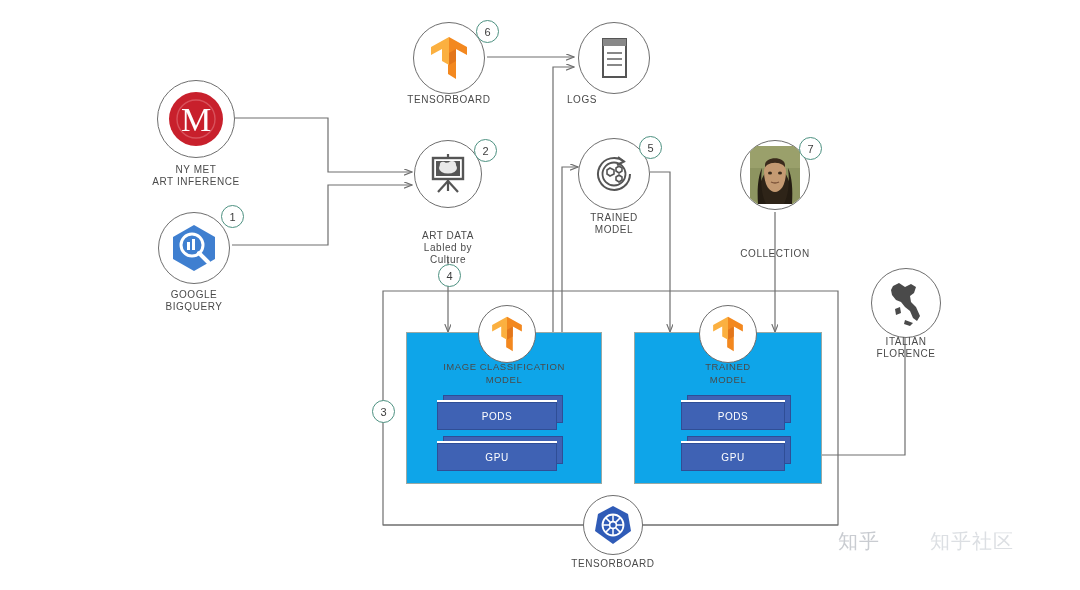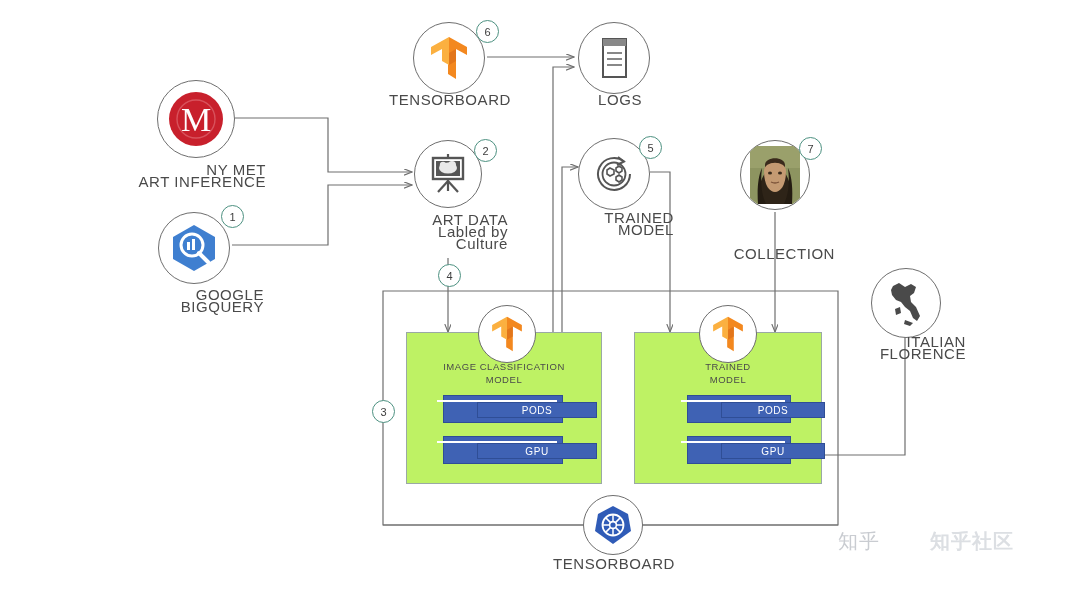--- a/index.html
+++ b/index.html
@@ -4,41 +4,41 @@
 <style>
   html,body{margin:0;padding:0;background:#ffffff;}
   body{width:1080px;height:590px;position:relative;overflow:hidden;
        font-family:"Liberation Sans","DejaVu Sans",sans-serif;}
   #stage{position:absolute;left:0;top:0;width:1080px;height:590px;}
   svg.layer{position:absolute;left:0;top:0;width:1080px;height:590px;}
   .node{position:absolute;}
   .circ{position:absolute;border-radius:50%;background:#fff;
         border:1.4px solid #6e6e6e;box-sizing:border-box;
         display:flex;align-items:center;justify-content:center;}
-  .lbl{position:absolute;text-align:right;color:#4a4a4a;
-       font-size:15px;letter-spacing:.55px;line-height:12px;
+  .lbl{position:absolute;text-align:center;color:#4a4a4a;
+       font-size:10px;letter-spacing:.55px;line-height:12px;
        white-space:pre-line;}
   .badge{position:absolute;width:21px;height:21px;border-radius:50%;
          border:1.3px solid #4d9181;background:#fff;color:#3d3d3d;
          font-size:11px;display:flex;align-items:center;justify-content:center;}
-  .panel{position:absolute;background:#bef264;border:1.2px solid #9aa9a4;
+  .panel{position:absolute;background:#0ea5e9;border:1.2px solid #9aa9a4;
          box-sizing:border-box;}
   .panel-title{position:absolute;width:100%;text-align:center;color:#4a4a4a;
                font-size:9.5px;letter-spacing:.55px;line-height:12.5px;white-space:pre-line;}
   .stackbox{position:absolute;}
   .sb-back{position:absolute;left:6px;top:0;width:100%;height:28px;
            background:#3f62b4;border:1px solid #2f4e96;box-sizing:border-box;}
-  .sb-front{position:absolute;left:0;top:7px;width:100%;height:16px;
+  .sb-front{position:absolute;left:0;top:7px;width:100%;height:28px;
             background:#3f62b4;border:1px solid #2f4e96;box-sizing:border-box;
             color:#fff;font-size:10px;letter-spacing:.6px;
-            display:flex;align-items:center;justify-content:center;margin-left:40px;}
+            display:flex;align-items:center;justify-content:center;}
   .sb-gap{position:absolute;left:0;top:5px;width:100%;height:2px;background:#fff;}
   .watermark{position:absolute;color:#c9ccd1;font-size:20px;letter-spacing:1px;
              white-space:nowrap;font-family:"DejaVu Sans",sans-serif;}
-  .wm2{color:#dcdfe3;font-weight:bold;}
+  .wm2{color:#dcdfe3;}
 </style>
 </head>
 <body>
 
 <div id="stage">
 
   <svg class="layer" viewBox="0 0 1080 590">
     <defs>
       <marker id="ah" markerWidth="9" markerHeight="9" refX="8" refY="3.2" orient="auto" markerUnits="userSpaceOnUse">
         <path d="M0,0 L8,3.2 L0,6.4" fill="none" stroke="#6e6e6e" stroke-width="1.1"></path>
@@ -108,21 +108,21 @@
         <ellipse cx="24" cy="18" rx="9" ry="5.5" fill="#e9e9e9"></ellipse>
         <circle cx="19" cy="15" r="3.2" fill="#e9e9e9"></circle>
         <circle cx="28" cy="15" r="4" fill="#e9e9e9"></circle>
         <line x1="24" y1="29" x2="24" y2="41" stroke="#555" stroke-width="2.2"></line>
         <line x1="24" y1="31" x2="14" y2="42" stroke="#555" stroke-width="2.2"></line>
         <line x1="24" y1="31" x2="34" y2="42" stroke="#555" stroke-width="2.2"></line>
         <line x1="24" y1="4" x2="24" y2="8" stroke="#555" stroke-width="2.2"></line>
       </svg>
     </div>
     <div class="badge" style="left:474px;top:139px">2</div>
-    <div class="lbl" style="left:388px;top:214px;width:120px">ART DATA
+    <div class="lbl" style="left:388px;top:230px;width:120px">ART DATA
 Labled by
 Culture</div>
   </div>
 
   <div class="badge" style="left:438px;top:264px">4</div>
 
   <div class="node">
     <div class="circ" style="left:413px;top:22px;width:72px;height:72px">
       <svg width="46" height="48" viewBox="0 0 46 48">
         <polygon points="23,3 41,13 41,21 30,15 30,45 22,40 22,11" fill="#f3881f"></polygon>

